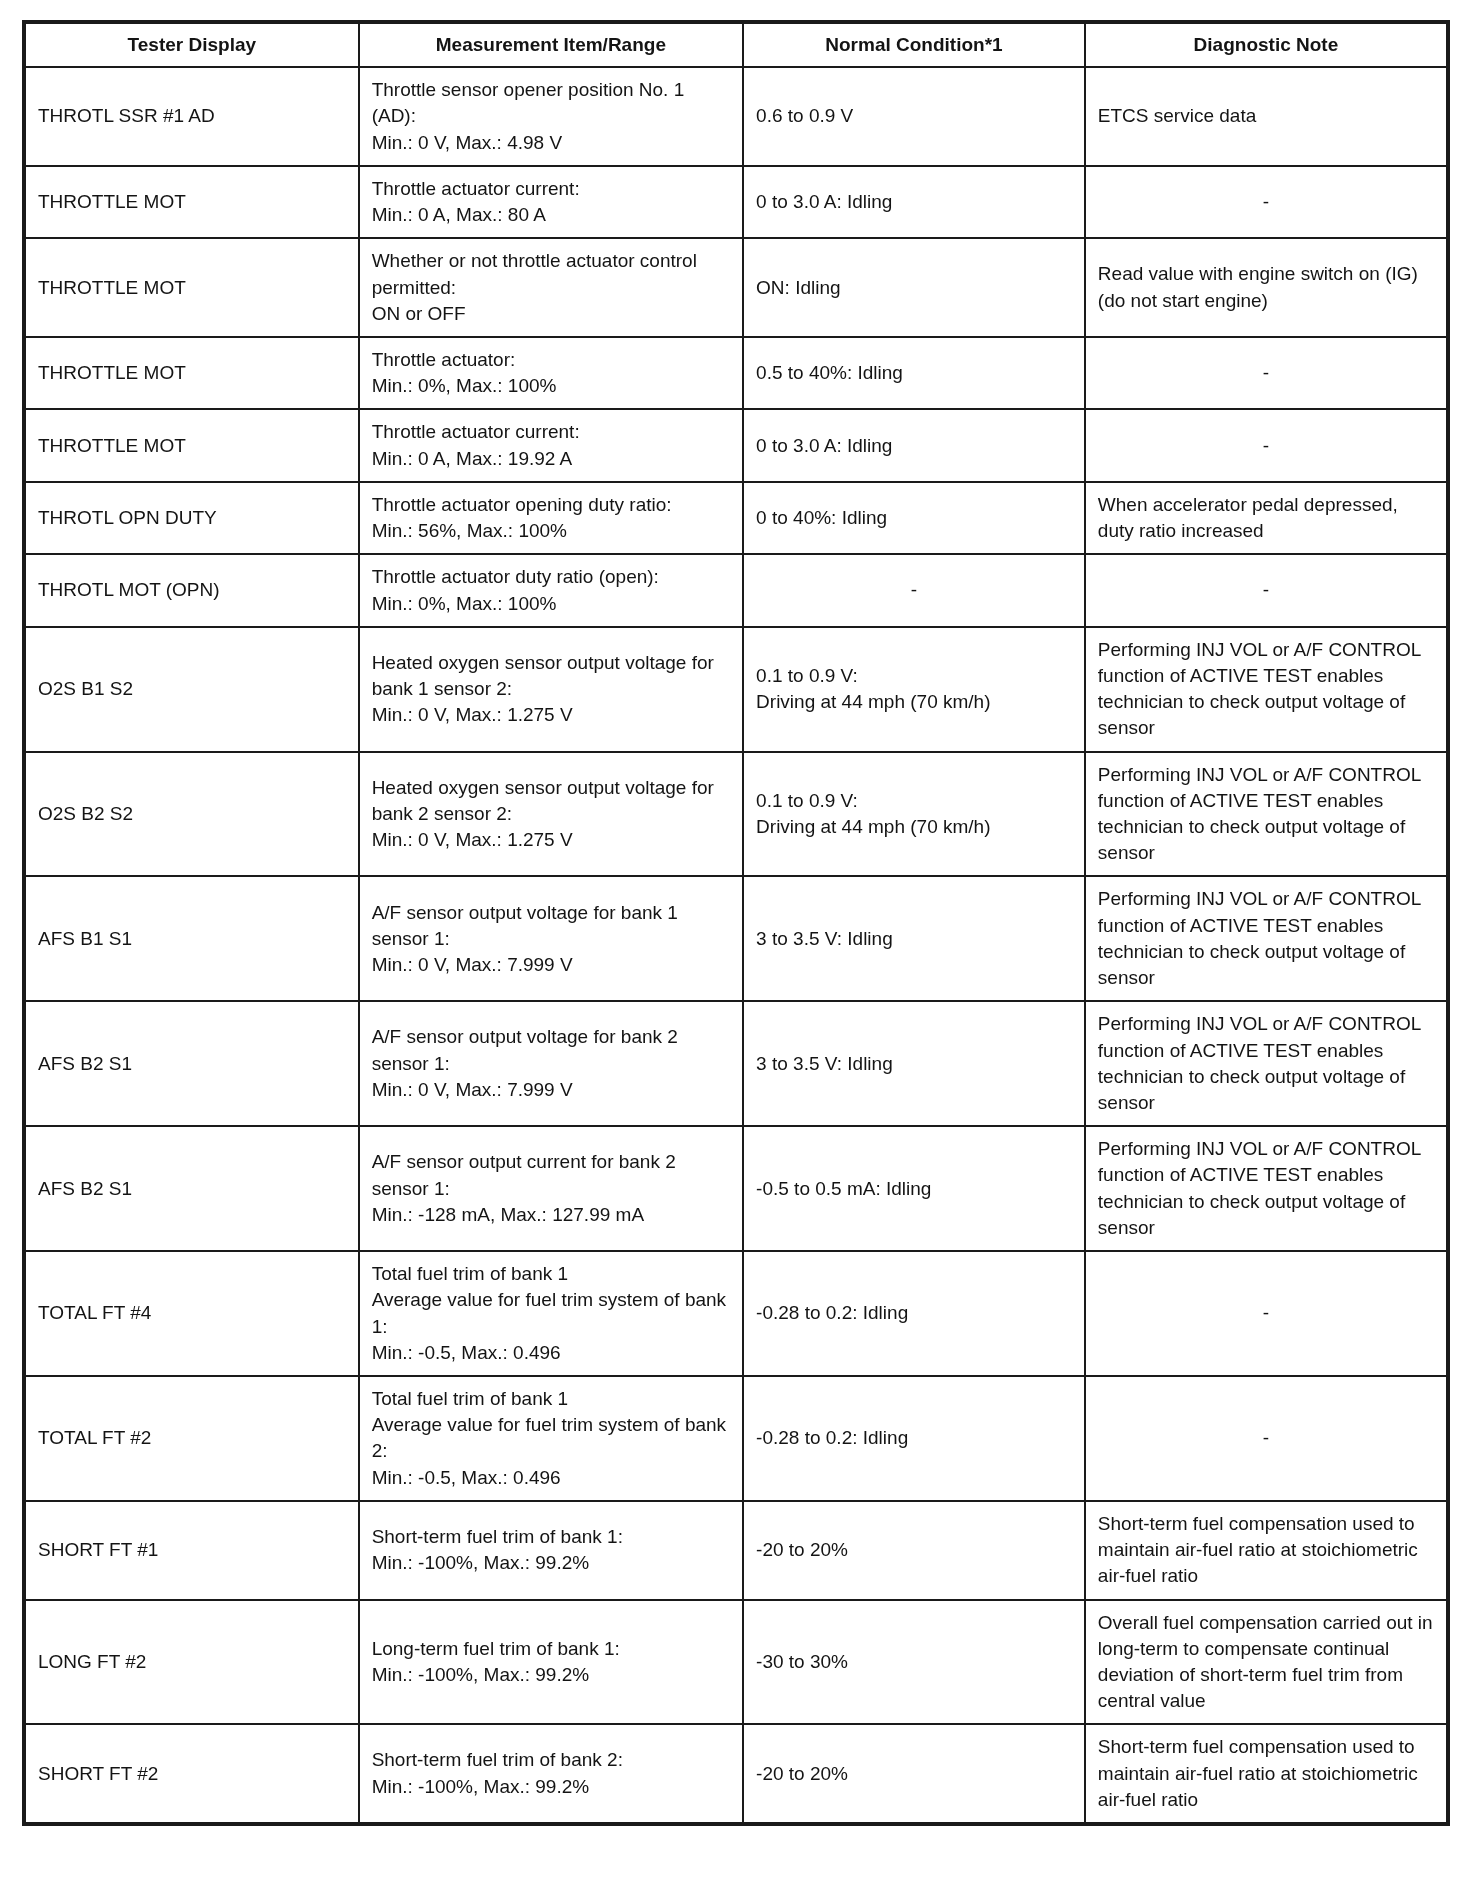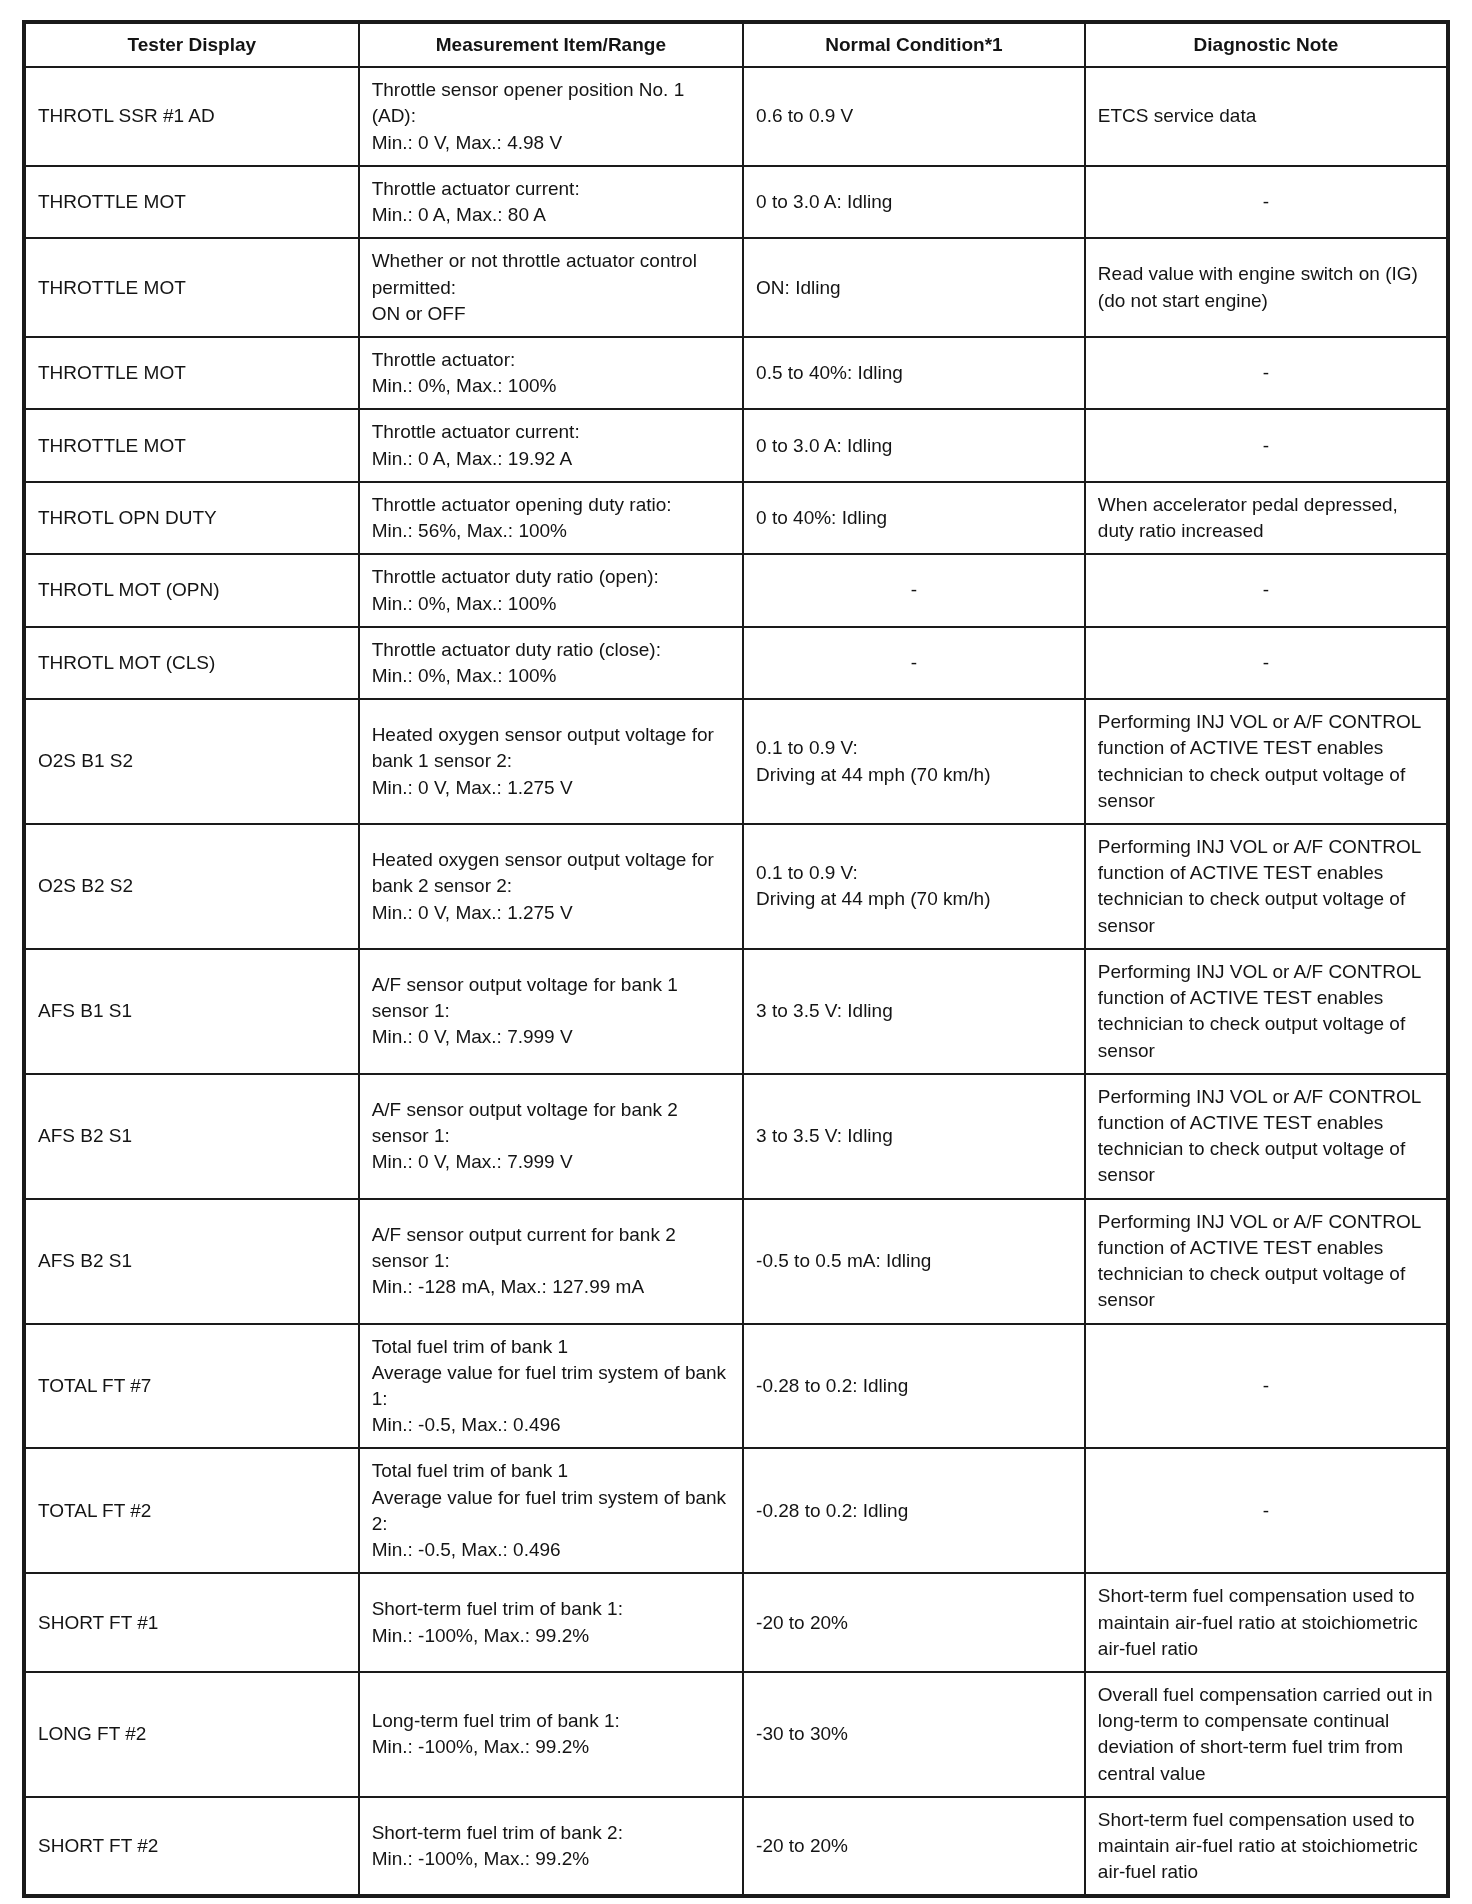--- a/index.html
+++ b/index.html
@@ -113,27 +113,20 @@
 
 
   <tr>
     <td>THROTL MOT (OPN)</td>
     <td>Throttle actuator duty ratio (open):
 Min.: 0%, Max.: 100%</td>
     <td class="dash">-</td>
     <td class="dash">-</td>
   </tr>
 
-  <tr>
-    <td>THROTL MOT (CLS)</td>
-    <td>Throttle actuator duty ratio (close):
-Min.: 0%, Max.: 100%</td>
-    <td class="dash">-</td>
-    <td class="dash">-</td>
-  </tr>
 
   <tr>
     <td>O2S B1 S2</td>
     <td>Heated oxygen sensor output voltage for bank 1 sensor 2:
 Min.: 0 V, Max.: 1.275 V</td>
     <td>0.1 to 0.9 V:
 Driving at 44 mph (70 km/h)</td>
     <td>Performing INJ VOL or A/F CONTROL function of ACTIVE TEST enables technician to check output voltage of sensor</td>
   </tr>
 
@@ -164,21 +157,21 @@
 
   <tr>
     <td>AFS B2 S1</td>
     <td>A/F sensor output current for bank 2 sensor 1:
 Min.: -128 mA, Max.: 127.99 mA</td>
     <td>-0.5 to 0.5 mA: Idling</td>
     <td>Performing INJ VOL or A/F CONTROL function of ACTIVE TEST enables technician to check output voltage of sensor</td>
   </tr>
 
   <tr>
-    <td>TOTAL FT #7</td>
+    <td>TOTAL FT #4</td>
     <td>Total fuel trim of bank 1
 Average value for fuel trim system of bank 1:
 Min.: -0.5, Max.: 0.496</td>
     <td>-0.28 to 0.2: Idling</td>
     <td class="dash">-</td>
   </tr>
 
   <tr>
     <td>TOTAL FT #2</td>
     <td>Total fuel trim of bank 1

